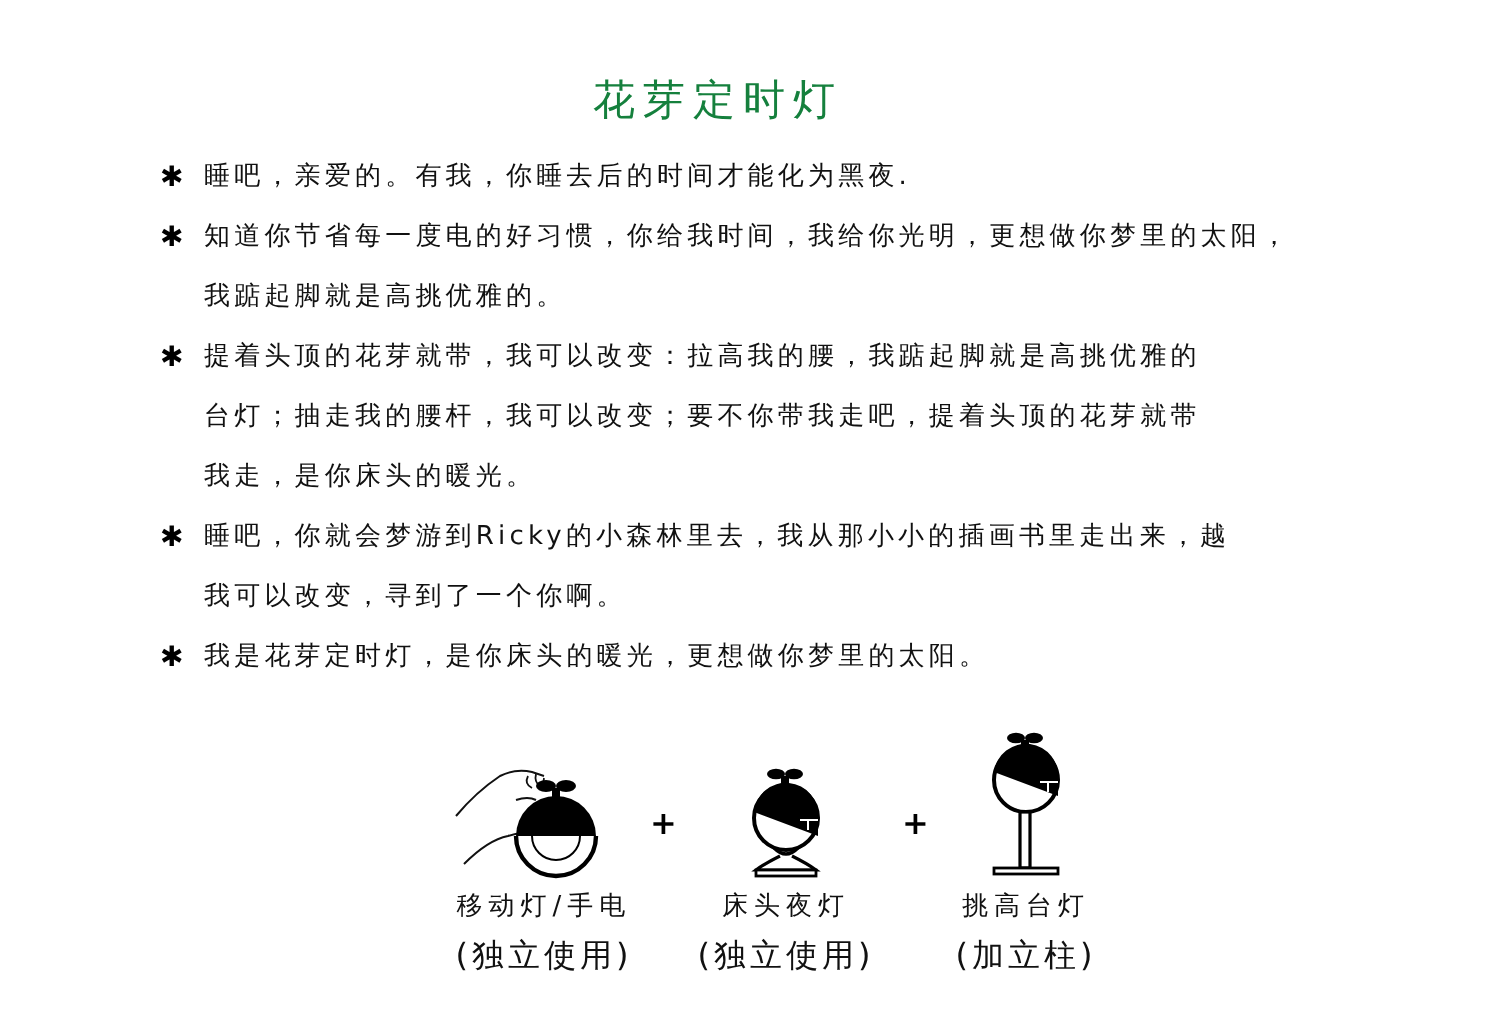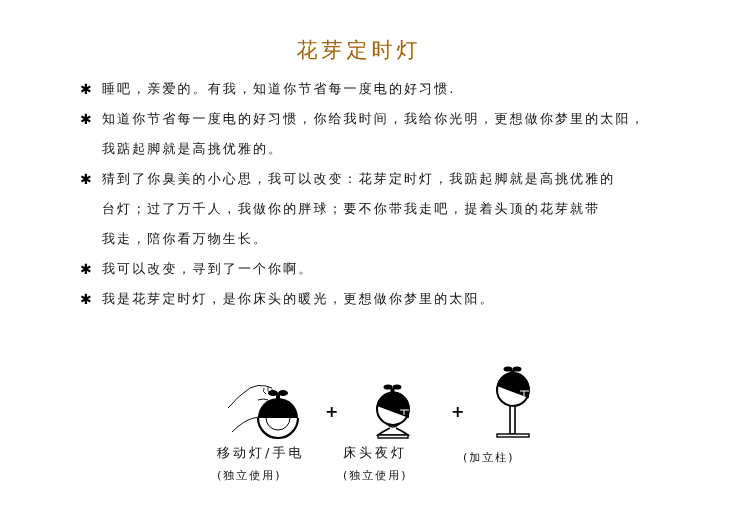--- a/index.html
+++ b/index.html
@@ -16,21 +16,21 @@
       color: #111111;
     }
     .title {
       position: absolute;
       left: 0;
       width: 718px;
       top: 36px;
       text-align: center;
       font-size: 21px;
       letter-spacing: 4px;
-      color: #a16207;
+      color: #15803d;
     }
     .bullets {
       position: absolute;
       left: 80px;
       top: 74px;
       width: 620px;
     }
     .bullet {
       position: relative;
       padding-left: 22px;
@@ -54,30 +54,30 @@
     }
     .products {
       position: absolute;
       top: 360px;
       left: 0;
       width: 750px;
       height: 140px;
     }
     .product {
       position: absolute;
-      text-align: left;
+      text-align: center;
     }
     .product .name {
       font-size: 13px;
       letter-spacing: 3px;
       white-space: nowrap;
       color: #111;
     }
     .product .note {
-      font-size: 11px;
+      font-size: 16px;
       letter-spacing: 2px;
       margin-top: 6px;
       white-space: nowrap;
       color: #111;
     }
     .plus {
       position: absolute;
       font-size: 16px;
       font-weight: bold;
       color: #000;
@@ -85,35 +85,36 @@
     svg { display: block; }
   </style>
 </head>
 <body>
 
 <div class="title">花芽定时灯</div>
 
 <div class="bullets">
   <div class="bullet" style="margin-bottom:0;">
     <span class="star">✱</span>
-    <span class="line">睡吧，亲爱的。有我，知道你节省每一度电的好习惯.</span>
+    <span class="line">睡吧，亲爱的。有我，你睡去后的时间才能化为黑夜.</span>
   </div>
   <div class="bullet">
     <span class="star">✱</span>
     <span class="line">知道你节省每一度电的好习惯，你给我时间，我给你光明，更想做你梦里的太阳，</span>
     <span class="line">我踮起脚就是高挑优雅的。</span>
   </div>
   <div class="bullet">
     <span class="star">✱</span>
-    <span class="line">猜到了你臭美的小心思，我可以改变：花芽定时灯，我踮起脚就是高挑优雅的</span>
-    <span class="line">台灯；过了万千人，我做你的胖球；要不你带我走吧，提着头顶的花芽就带</span>
-    <span class="line">我走，陪你看万物生长。</span>
+    <span class="line">提着头顶的花芽就带，我可以改变：拉高我的腰，我踮起脚就是高挑优雅的</span>
+    <span class="line">台灯；抽走我的腰杆，我可以改变；要不你带我走吧，提着头顶的花芽就带</span>
+    <span class="line">我走，是你床头的暖光。</span>
   </div>
   <div class="bullet">
     <span class="star">✱</span>
+    <span class="line">睡吧，你就会梦游到Ricky的小森林里去，我从那小小的插画书里走出来，越</span>
     <span class="line">我可以改变，寻到了一个你啊。</span>
   </div>
   <div class="bullet">
     <span class="star">✱</span>
     <span class="line">我是花芽定时灯，是你床头的暖光，更想做你梦里的太阳。</span>
   </div>
 </div>
 
 <div class="products">
 
@@ -174,15 +175,16 @@
 
   <div class="product" style="left:217px; top:84px; width:110px;">
     <div class="name">移动灯/手电</div>
     <div class="note">(独立使用)</div>
   </div>
   <div class="product" style="left:343px; top:84px; width:100px;">
     <div class="name">床头夜灯</div>
     <div class="note">(独立使用)</div>
   </div>
   <div class="product" style="left:463px; top:84px; width:100px;">
+    <div class="name">挑高台灯</div>
     <div class="note">(加立柱)</div>
   </div>
 </div>
 
 </body></html>

